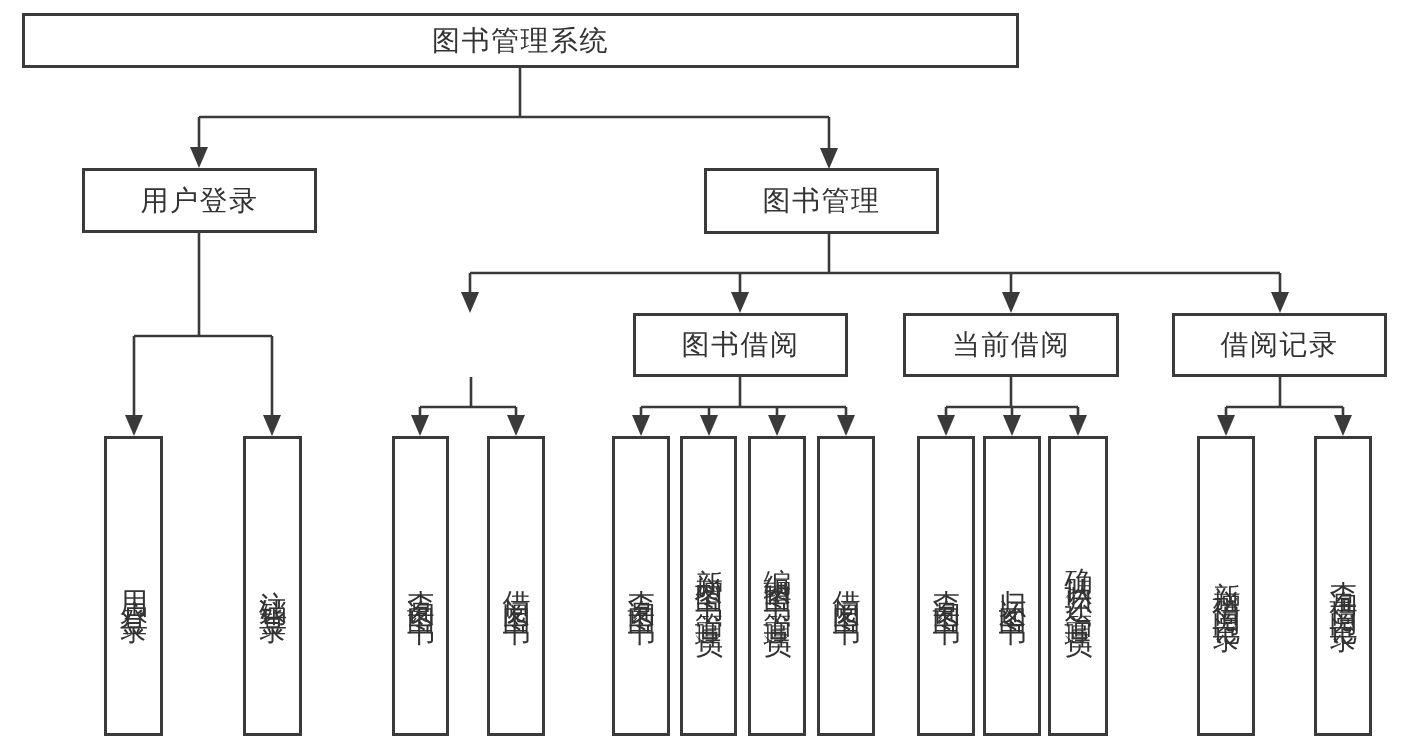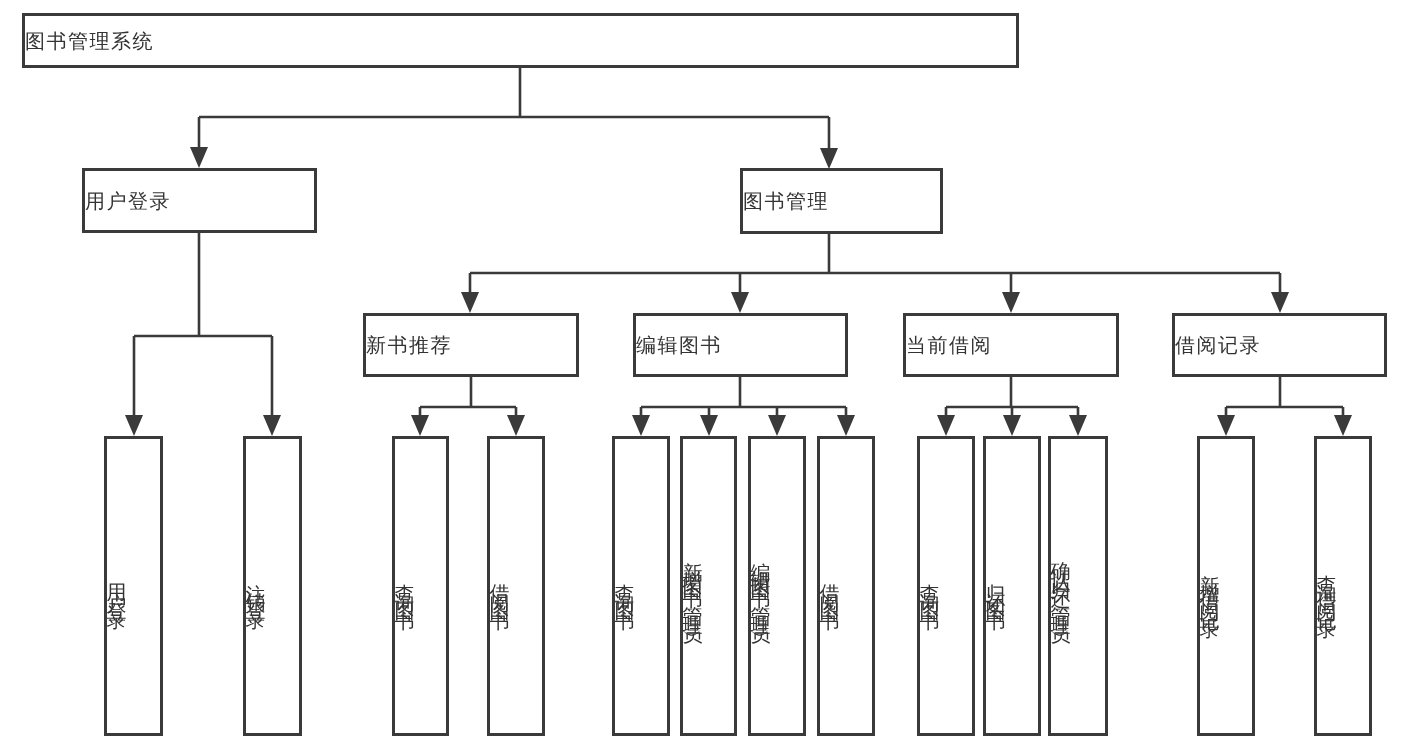--- a/index.html
+++ b/index.html
@@ -17,21 +17,22 @@
     left: 0; top: 0;
     width: 1405px; height: 747px;
   }
   .box, .vbox {
     position: absolute;
     box-sizing: border-box;
     border: 3px solid #3a3a3a;
     background: #ffffff;
     display: flex;
     align-items: center;
-    font-size: 20px;
+    justify-content: center;
+    font-size: 28px;
     line-height: 1;
   }
   .box span {
     letter-spacing: 1.5px;
     white-space: nowrap;
   }
   .vbox span {
     writing-mode: vertical-rl;
     text-orientation: mixed;
     letter-spacing: 9px;
@@ -84,29 +85,26 @@
          M1334 415 L1352 415 L1343 436 Z"></path>
   </svg>
 
   <div class="box" style="left:22px; top:13px; width:997px; height:55px;">
     <span>图书管理系统</span>
   </div>
 
   <div class="box" style="left:82px; top:168px; width:235px; height:65px;">
     <span>用户登录</span>
   </div>
-  <div class="box" style="left:740px; top:168px; width:203px; height:66px;">
+  <div class="box" style="left:704px; top:168px; width:235px; height:66px;">
     <span>图书管理</span>
   </div>
 
-  <div class="box" style="left:363px; top:313px; width:216px; height:64px;">
-    <span>新书推荐</span>
-  </div>
   <div class="box" style="left:633px; top:313px; width:215px; height:64px;">
-    <span>编辑图书</span>
+    <span>图书借阅</span>
   </div>
   <div class="box" style="left:1172px; top:313px; width:215px; height:64px;">
     <span>借阅记录</span>
   </div>
   <div class="box" style="left:903px; top:313px; width:216px; height:64px;">
     <span>当前借阅</span>
   </div>
 
   <div class="vbox" style="left:104px; top:436px; width:59px; height:300px;">
     <span>用户登录</span>

